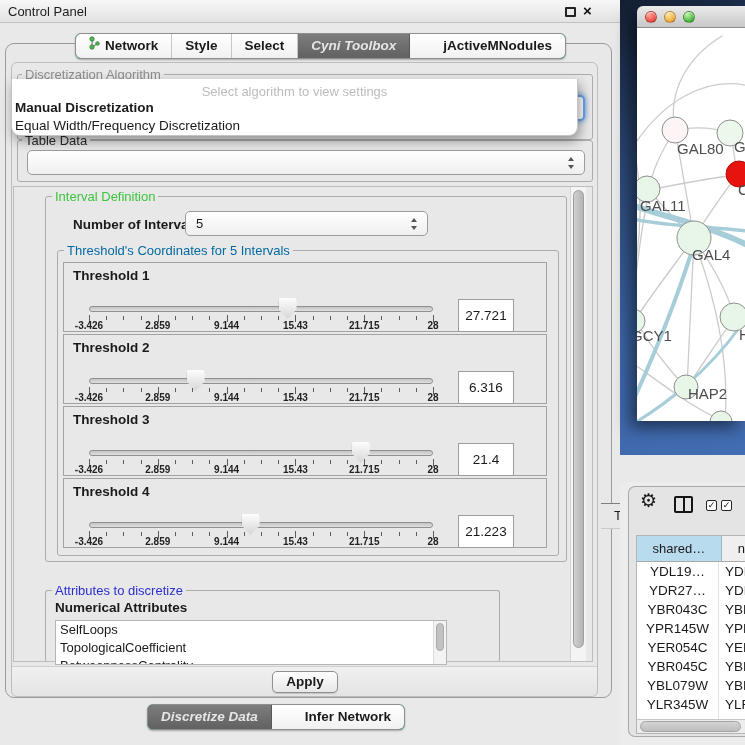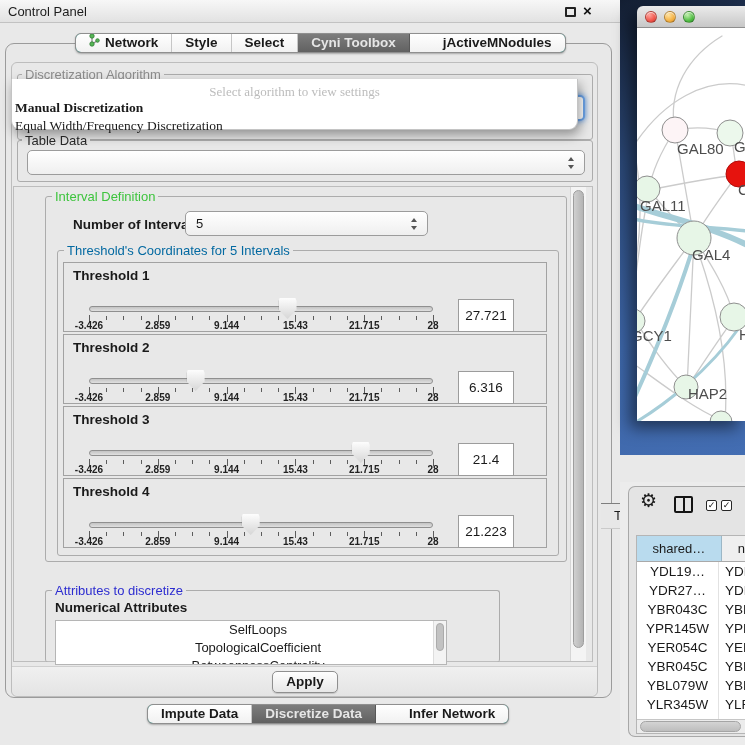--- a/index.html
+++ b/index.html
@@ -8,27 +8,27 @@
          font-family:"Liberation Sans","DejaVu Sans",sans-serif; font-size:13px; }
   .abs { position:absolute; }
 
   
   #cp-header { left:0; top:0; width:620px; height:23px;
     background:linear-gradient(#f7f7f7,#e2e2e2); border-bottom:1px solid #c2c2c2; }
   #cp-title { left:8px; top:4px; color:#1c1c1c; }
   #float-btn { left:565px; top:7px; width:11px; height:10px; border:2px solid #222; border-radius:1px; }
   #close-btn { left:583px; top:2px; font-size:15px; font-weight:bold; color:#111; }
 
-  .segbar { height:20px; display:flex; background:#0f766e; border:1px solid #8f8f8f;
+  .segbar { height:26px; display:flex; background:#0f766e; border:1px solid #8f8f8f;
     border-radius:6px; overflow:hidden; box-shadow:0 1px 2px rgba(0,0,0,.28); position:absolute; }
   .seg { padding:0 13px; line-height:22px; font-size:13.5px; font-weight:bold; color:#1a1a1a;
     border-right:1px solid #c6c6c6; display:flex; align-items:center; gap:5px;
     background:linear-gradient(#ffffff,#f1f1f1); white-space:nowrap; }
   .seg:last-child { border-right:none;padding-left:33px; }
-  .seg.selected { background:linear-gradient(#7d7d7d,#616161); color:#e6e6e6; border-right-color:#585858; }
+  .seg.selected { background:linear-gradient(#7d7d7d,#616161); color:#e6e6e6; border-right-color:#585858;font-style:italic; }
   #top-tabs { left:75px; top:33px; }
   #bottom-tabs { left:147px; top:704px; }
 
   #main-panel { left:5px; top:43px; width:607px; height:655px; background:#e8e8e8;
     border:1px solid #9b9b9b; border-radius:9px; }
   #inner-panel { left:11px; top:62px; width:587px; height:635px; background:#e8e8e8;
     border:1px solid #bdbdbd; border-radius:6px; }
 
   .group { position:absolute; border:1px solid #acacac; border-radius:3px; }
   .group-title { position:absolute; background:#e8e8e8; padding:0 3px; font-size:13px; white-space:nowrap; }
@@ -45,23 +45,23 @@
     border-radius:5px; box-shadow:inset 0 1px 0 #fff; }
   .combo .val { position:absolute; left:10px; top:0; line-height:23px; font-size:13px; }
   .stepper { position:absolute; right:9px; top:50%; transform:translateY(-50%); width:7px; height:12px; }
   .stepper::before { content:""; position:absolute; left:0; top:0; border-left:3.5px solid transparent;
     border-right:3.5px solid transparent; border-bottom:4.5px solid #555; }
   .stepper::after { content:""; position:absolute; left:0; bottom:0; border-left:3.5px solid transparent;
     border-right:3.5px solid transparent; border-top:4.5px solid #555; }
   #tabledata-combo { left:27px; top:150px; width:558px; height:25px; }
   #noi-combo { left:185px; top:211px; width:243px; height:25px; }
 
-  #popup { left:11px; top:79px; width:567px; height:51px; background:#fff; z-index:40;
+  #popup { left:11px; top:79px; width:567px; height:57px; background:#fff; z-index:40;
     border:1px solid #c4c4c4; border-top:none; border-radius:0 0 9px 9px;
-    box-shadow:2px 5px 12px rgba(0,0,0,.38);font-family:Liberation Serif, serif; }
+    box-shadow:2px 5px 12px rgba(0,0,0,.38); }
   #popup-hint { position:absolute; top:5px; left:0; width:100%; text-align:center; color:#bcbcbc; }
   .popup-option { position:absolute; left:3px; font-size:13.5px; white-space:nowrap; }
   .popup-option.hl { font-weight:bold; }
 
   #viewport { left:13px; top:186px; width:580px; height:476px; border:1px solid #bdbdbd; }
   #vscroll { left:570px; top:187px; width:16px; height:474px; background:#f4f4f4; border-left:1px solid #d5d5d5; }
   #vscroll .thumb { position:absolute; left:2px; top:3px; width:11px; height:458px; border-radius:6px;
     background:linear-gradient(90deg,#d0d0d0,#b4b4b4); border:1px solid #9e9e9e; }
 
   #interval-group { left:45px; top:196px; width:522px; height:366px; }
@@ -85,21 +85,21 @@
   .t-ticklabel { position:absolute; top:57px; width:60px; text-align:center;
     font-size:10px; font-weight:bold; color:#222; }
   .t-value { position:absolute; left:394px; top:36px; width:56px; height:33px; background:#fff;
     border:1px solid #9c9c9c; text-align:center; line-height:31px; font-size:13.5px; }
 
   #attr-group { left:45px; top:590px; width:455px; height:72px; border-bottom:none; }
   #attr-title { left:52px; top:583px; color:#2d2dd0; }
   #attr-sub { left:55px; top:600px; font-weight:bold; font-size:13.5px; }
   #attr-list { left:55px; top:620px; width:392px; height:45px; background:#fff;
     border:1px solid #b5b5b5; overflow:hidden; }
-  .attr-item { padding-left:14px; line-height:18px; white-space:nowrap;text-align:center; }
+  .attr-item { padding-left:4px; line-height:18px; white-space:nowrap; }
   #attr-scroll { position:absolute; right:0; top:0; width:13px; height:100%;
     background:#f3f3f3; border-left:1px solid #ddd; }
   #attr-scroll .thumb { position:absolute; left:2px; top:2px; width:8px; height:28px;
     border-radius:4px; background:#c2c2c2; border:1px solid #ababab; }
 
   #apply-bar { left:12px; top:666px; width:585px; height:30px; border-top:1px solid #cfcfcf;
     background:linear-gradient(#f0f0f0,#e4e4e4); border-radius:0 0 7px 7px; }
   #apply-btn { left:272px; top:671px; width:66px; height:22px; background:linear-gradient(#fefefe,#e7e7e7);
     border:1px solid #8f8f8f; border-radius:5px; text-align:center; line-height:20px;
     font-size:13.5px; font-weight:bold; box-shadow:0 1px 1px rgba(0,0,0,.15); }
@@ -363,23 +363,20 @@
     </div>
   <div id="attr-scroll">
     <div class="thumb"></div>
   </div>
 </div>
 
 <div class="abs" id="apply-bar"></div>
 <div class="abs" id="apply-btn">Apply</div>
 
 <div class="segbar" id="bottom-tabs">
-    <div class="seg">
-      <span>Impute Data</span>
-    </div>
     <div class="seg selected">
       <span>Discretize Data</span>
     </div>
     <div class="seg">
       <span>Infer Network</span>
     </div>
   </div>
 
 <div class="abs" id="popup">
   <div id="popup-hint">Select algorithm to view settings</div>

